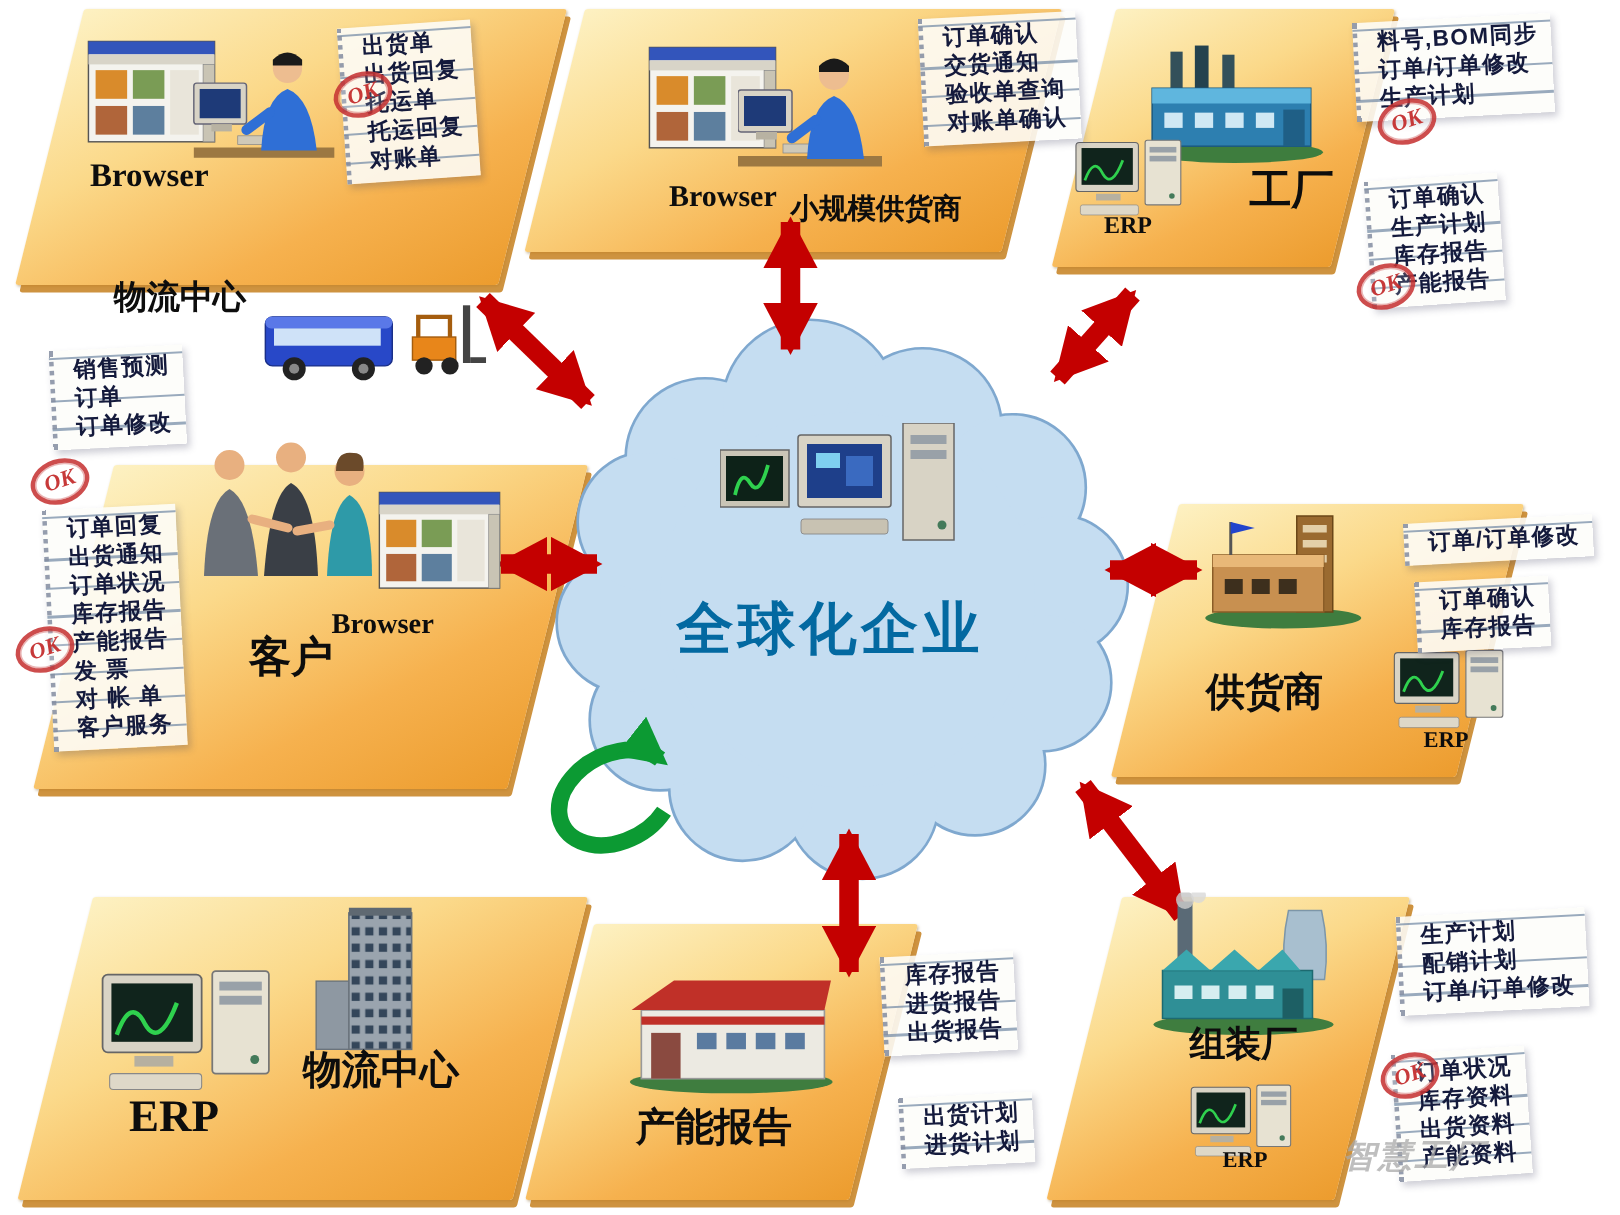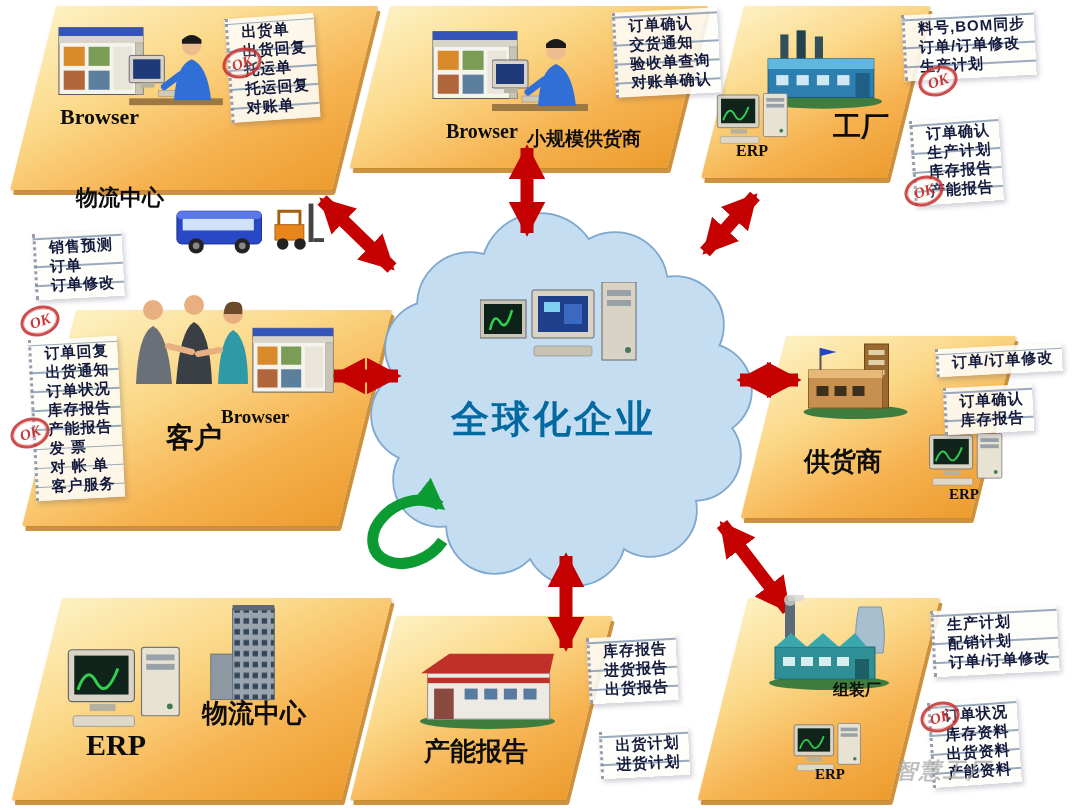--- a/index.html
+++ b/index.html
@@ -283,21 +283,21 @@
   <div class="lbl" style="left:527px; top:126px; font-size:19px;">小规模供货商</div>
   <div class="lbl en" style="left:736px; top:142px; font-size:16px;">ERP</div>
   <div class="lbl" style="left:799px; top:108px; font-size:28px;margin-left:34px;">工厂</div>
   <div class="lbl" style="left:166px; top:374px; font-size:28px;margin-top:45px;">客户</div>
   <div class="lbl en" style="left:221px; top:406px; font-size:19px;">Browser</div>
   <div class="lbl" style="left:804px; top:444px; font-size:26px;">供货商</div>
   <div class="lbl en" style="left:949px; top:486px; font-size:15px;">ERP</div>
   <div class="lbl" style="left:202px; top:696px; font-size:26px;">物流中心</div>
   <div class="lbl en" style="left:86px;  top:728px; font-size:30px;">ERP</div>
   <div class="lbl" style="left:424px; top:734px; font-size:26px;">产能报告</div>
-  <div class="lbl" style="left:833px; top:680px; font-size:16px;">组装厂</div>
+  <div class="lbl" style="left:793px; top:680px; font-size:24px;">组装厂</div>
   <div class="lbl en" style="left:815px; top:766px; font-size:15px;">ERP</div>
   <div class="lbl center-lbl" style="left:451px; top:394px; font-size:38px;">全球化企业</div>
 
   <div class="note r-4" style="left:228px; top:16px;">
     <div class="nline">出货单</div>
     <div class="nline">出货回复</div>
     <div class="nline">托运单</div>
     <div class="nline">托运回复</div>
     <div class="nline">对账单</div>
   </div>

